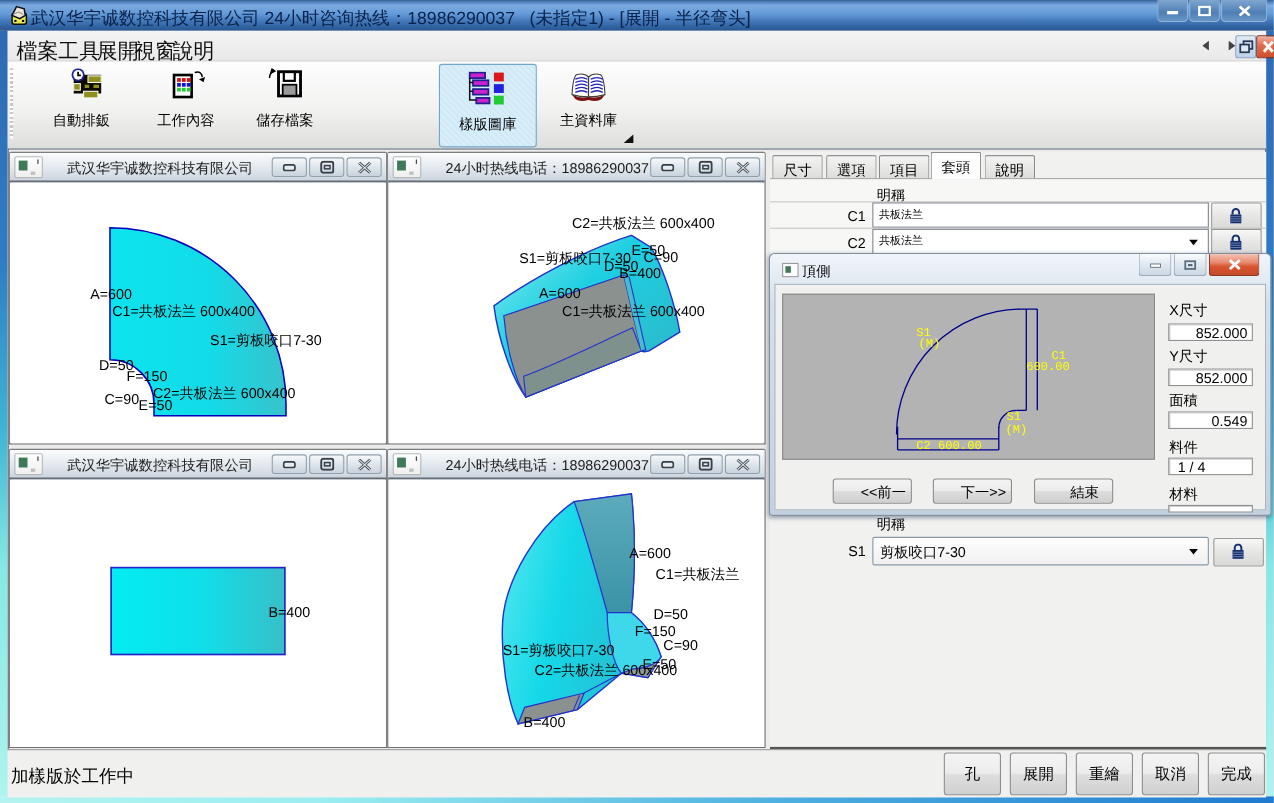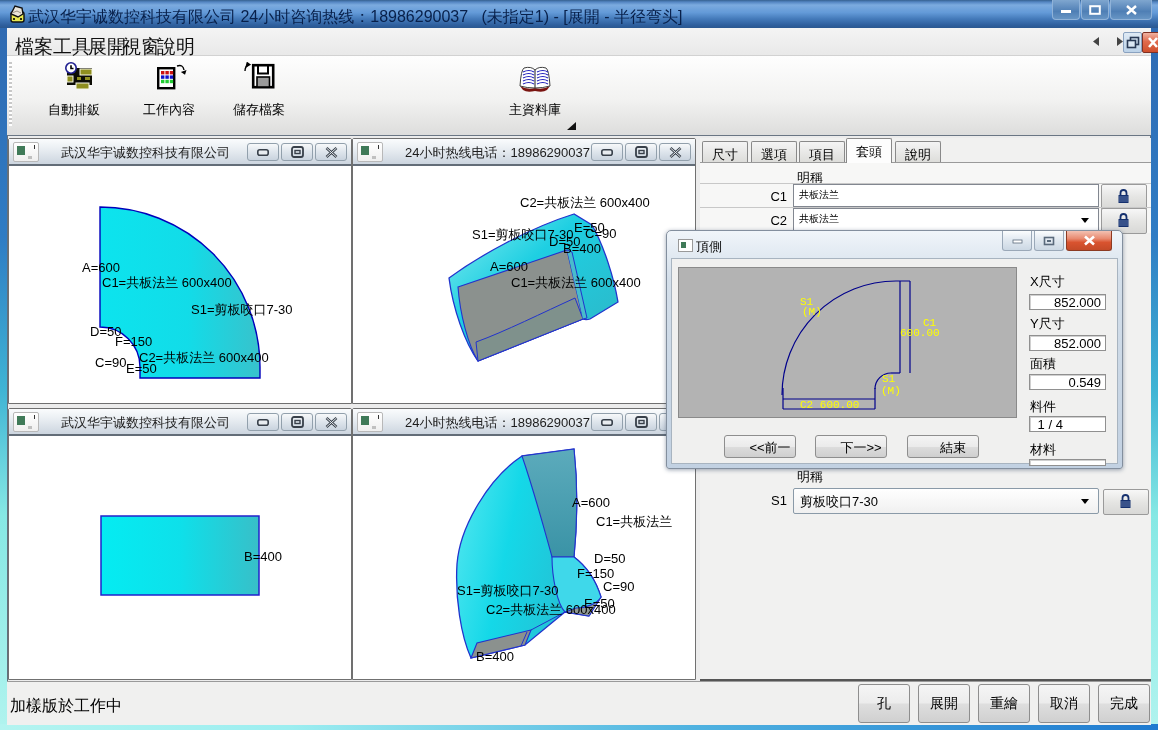--- a/index.html
+++ b/index.html
@@ -43,21 +43,21 @@
 .panel{position:absolute;left:700px;top:138px;width:451px;height:541px;background:#f1f1f0;border-bottom:2px solid #555;}
 .tab{position:absolute;top:3px;height:21px;border:1px solid #898989;border-bottom:none;border-radius:2px 2px 0 0;background:linear-gradient(180deg,#f4f4f4,#ddddda);font-size:13px;text-align:center;padding-top:4px;box-sizing:border-box;}
 .tab.act{top:0;height:25px;background:#fdfdfd;z-index:3;}
 .tabline{position:absolute;left:0;top:24px;width:451px;height:1px;background:#9a9a9a;}
 .hdr{position:absolute;font-size:13px;color:#000;}
 .rowlab{position:absolute;font-size:13px;color:#000;text-align:right;}
 .fld{position:absolute;background:#fff;border:1px solid #828790;font-size:10px;padding:3px 0 0 5px;box-sizing:border-box;}
 .lockb{position:absolute;width:44px;height:24px;background:linear-gradient(180deg,#f7f7f7,#e5e5e3 50%,#d8d8d6);border:1px solid #9a9a9a;border-radius:2px;}
 .cmbarr{position:absolute;width:0;height:0;border-left:4px solid transparent;border-right:4px solid transparent;border-top:5px solid #000;}
 
-.dlg{position:absolute;left:666px;top:230px;width:455px;height:237px;border-radius:5px 5px 3px 3px;
+.dlg{position:absolute;left:699px;top:230px;width:455px;height:237px;border-radius:5px 5px 3px 3px;
  background:linear-gradient(180deg,#f0f5fa,#d4dfea 20%,#c2d1e2);box-shadow:0 1px 4px rgba(40,60,90,.45);border:1px solid #838f9e;}
 .dlg .content{position:absolute;left:4px;right:4px;top:27px;bottom:4px;background:#f0f0ef;border:1px solid #a8b4c0;}
 .dlg .dtxt{position:absolute;left:29px;top:7px;font-size:13px;color:#000;}
 .dlg .dico{position:absolute;left:11px;top:8px;width:13px;height:11px;background:#fff;border:1px solid #999;}
 .dlg .dico i{position:absolute;left:2px;top:2px;width:5px;height:6px;background:#3f7a58;}
 .dbtns{position:absolute;top:0px;right:10px;display:flex;}
 .db{width:28px;height:19px;margin-left:2px;border:1px solid #9aa8b8;border-top:none;border-radius:0 0 3px 3px;background:linear-gradient(180deg,#fbfdfe,#e4ebf2 40%,#ccd8e4);display:flex;align-items:center;justify-content:center;}
 .db.cl{width:44px;background:linear-gradient(180deg,#f3c1b2,#e88a70 40%,#d9532f 60%,#c44a28);border-color:#8c3a22;}
 .canvas{position:absolute;left:6px;top:8px;width:337px;height:149px;background:#b3b3b3;border:1px solid #8a8a8a;}
 .dfl{position:absolute;font-size:13px;color:#000;}
@@ -165,20 +165,33 @@
    <path d="M8,3 Q4,4 4,9" fill="none" stroke="#000" stroke-width="1.4"></path>
    <path d="M5,0 L10,2 L5,6 Z" fill="#000" transform="rotate(15 7 3)"></path>
    <rect x="12.2" y="3.2" width="20" height="22" fill="#fff" stroke="#000" stroke-width="2.6"></rect>
    <rect x="17" y="3.5" width="10" height="8" fill="#fff" stroke="#000" stroke-width="2"></rect>
    <rect x="16" y="15" width="12.5" height="10" fill="#9a9a9a" stroke="#000" stroke-width="1.6"></rect>
   </svg>
   <div class="cap">儲存檔案</div>
  </div>
 
 
+ <div class="tbtn on" style="left:392px;width:87px;height:74px;">
+  <svg class="abs" style="left:25px;top:6px;" width="36" height="32" viewBox="0 0 36 32">
+   <rect x="24" y="1" width="9" height="8" fill="#dd1818"></rect>
+   <rect x="24" y="11.5" width="9" height="8" fill="#2020dd"></rect>
+   <rect x="24" y="22" width="9" height="8" fill="#22cc33"></rect>
+   <rect x="2" y="1" width="14" height="5" fill="#cc22cc" stroke="#202090" stroke-width="1.6"></rect>
+   <rect x="5" y="8" width="14" height="5" fill="#cc22cc" stroke="#202090" stroke-width="1.6"></rect>
+   <rect x="5" y="16" width="14" height="5" fill="#cc22cc" stroke="#202090" stroke-width="1.6"></rect>
+   <rect x="8" y="24" width="12" height="5" fill="#cc22cc" stroke="#202090" stroke-width="1.6"></rect>
+   <path d="M2,6 L2,26 L8,26 M2,10 L5,10 M2,18 L5,18" stroke="#101010" stroke-width="1.4" fill="none"></path>
+  </svg>
+  <div class="cap">樣版圖庫</div>
+ </div>
 
  <div class="tbtn" style="left:485px;width:86px;">
   <svg class="abs" style="left:25px;top:6px;" width="38" height="28" viewBox="0 0 38 28">
    <path d="M3,22 Q10,26 18,24 Q26,26 33,22 L30,26 Q26,29 18,27 Q10,29 6,26 Z" fill="#7a1410"></path>
    <path d="M3,22 Q4,6 7,4 Q14,2 18,6 Q22,2 29,4 Q32,6 33,22 Q26,24 18,24 Q10,24 3,22 Z" fill="#fff" stroke="#404040" stroke-width="1"></path>
    <path d="M6,8 Q12,5 17,8 M6,11 Q12,8 17,11 M6,14 Q12,11 17,14 M6,17 Q12,14 17,17 M6,20 Q12,17 17,20 M20,8 Q26,5 31,8 M20,11 Q26,8 31,11 M20,14 Q26,11 31,14 M20,17 Q26,14 31,17 M20,20 Q26,17 31,20" stroke="#2222bb" stroke-width="1.2" fill="none"></path>
    <path d="M18,6 L18,24" stroke="#404040" stroke-width="1.2"></path>
   </svg>
   <div class="cap">主資料庫</div>
  </div>

